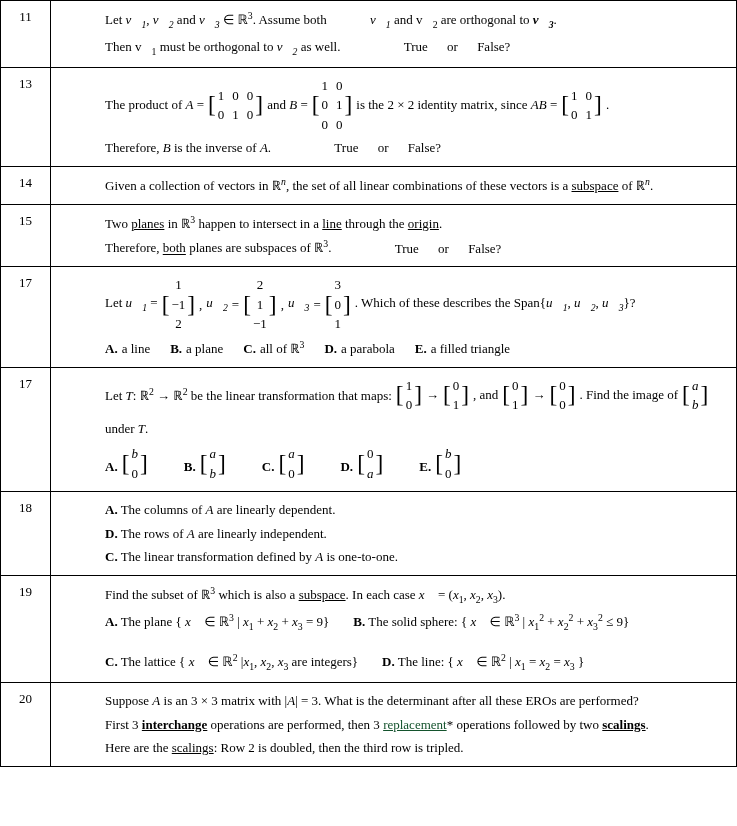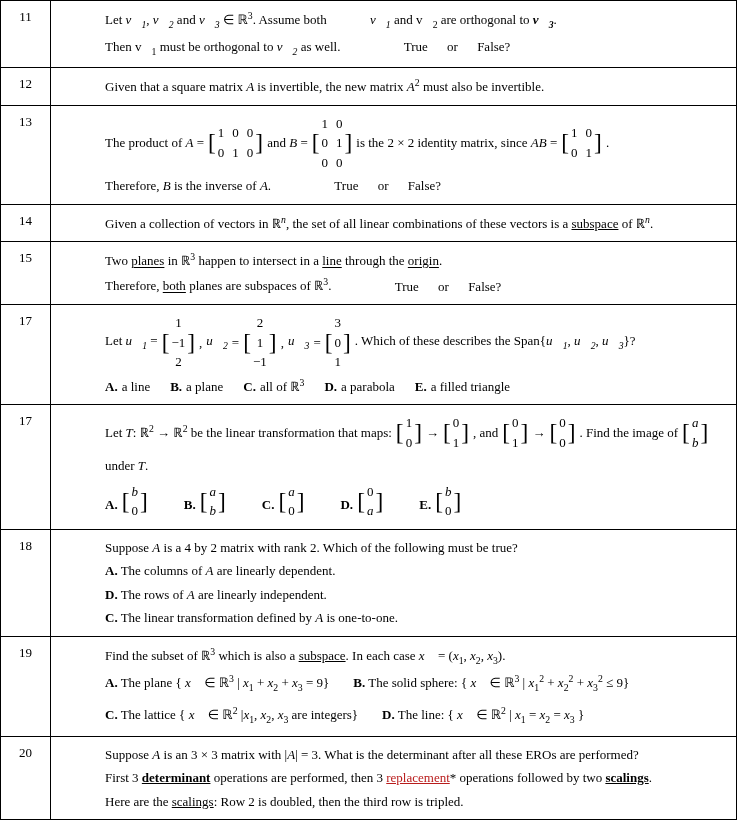--- a/index.html
+++ b/index.html
@@ -96,28 +96,20 @@
       </p>
       <p>
         Then <span style="margin-top:34px;">v⃗<sub>1</sub></span> must be orthogonal to <span style="font-style:italic;">v⃗<sub>2</sub></span> as well.
         <span style="margin-left:60px;">True</span>
         <span style="margin-left:16px;">or</span>
         <span style="margin-left:16px;">False?</span>
       </p>
     </div>
   </div>
 
-  <div class="row">
-    <div class="num-cell">12</div>
-    <div class="content-cell">
-      <p>
-        Given that a square matrix <span class="italic">A</span> is invertible, the new matrix <span class="italic">A</span><sup>2</sup> must also be invertible.
-      </p>
-    </div>
-  </div>
 
   <div class="row">
     <div class="num-cell">13</div>
     <div class="content-cell">
       <p style="display:flex; align-items:center; flex-wrap:wrap; gap:4px;">
         <span>The product of <span class="italic">A</span> =</span>
 
         <span class="matrix-bracket">
           <span class="bracket-left">[</span>
           <span class="matrix-cols">
@@ -434,45 +426,44 @@
             <span class="bracket-right">]</span>
           </span>
         </span>
       </div>
     </div>
   </div>
 
   <div class="row">
     <div class="num-cell">18</div>
     <div class="content-cell">
-      <p>Suppose <span class="italic">A</span> is a 4 by 2 matrix with rank 2. Which of the following must be true?</p>
       <p><span class="bold">A.</span> The columns of <span class="italic">A</span> are linearly dependent.</p>
       <p><span class="bold">D.</span> The rows of <span class="italic">A</span> are linearly independent.</p>
       <p><span class="bold">C.</span> The linear transformation defined by <span class="italic">A</span> is one-to-one.</p>
     </div>
   </div>
 
   <div class="row">
     <div class="num-cell">19</div>
     <div class="content-cell">
       <p>Find the subset of ℝ<sup>3</sup> which is also a <span class="underline">subspace</span>. In each case <span style="font-style:italic;">x⃗</span> = (<span class="italic">x</span><sub>1</sub>, <span class="italic">x</span><sub>2</sub>, <span class="italic">x</span><sub>3</sub>).</p>
       <p style="display:flex; flex-wrap:wrap; gap:8px 24px; margin-top:4px;">
         <span><span class="bold">A.</span> The plane { <span style="font-style:italic;">x⃗</span> ∈ ℝ<sup>3</sup> | <span class="italic">x</span><sub>1</sub> + <span class="italic">x</span><sub>2</sub> + <span class="italic">x</span><sub>3</sub> = 9}</span>
         <span><span class="bold">B.</span> The solid sphere: { <span style="font-style:italic;">x⃗</span> ∈ ℝ<sup>3</sup> | <span class="italic">x</span><sub>1</sub><sup>2</sup> + <span class="italic">x</span><sub>2</sub><sup>2</sup> + <span class="italic">x</span><sub>3</sub><sup>2</sup> ≤ 9}</span>
       </p>
-      <p style="display:flex; flex-wrap:wrap; gap:8px 24px; margin-top:8px;font-family:Liberation Serif, serif;">
+      <p style="display:flex; flex-wrap:wrap; gap:8px 24px; margin-top:16px;font-family:Liberation Serif, serif;">
         <span><span class="bold">C.</span> The lattice { <span style="font-style:italic;">x⃗</span> ∈ ℝ<sup>2</sup> |<span class="italic">x</span><sub>1</sub>, <span class="italic">x</span><sub>2</sub>, <span class="italic">x</span><sub>3</sub> are integers}</span>
         <span><span class="bold">D.</span> The line: { <span style="font-style:italic;">x⃗</span> ∈ ℝ<sup>2</sup> | <span class="italic">x</span><sub>1</sub> = <span class="italic">x</span><sub>2</sub> = <span class="italic">x</span><sub>3</sub> }</span>
       </p>
     </div>
   </div>
 
   <div class="row">
     <div class="num-cell">20</div>
     <div class="content-cell">
       <p>Suppose <span class="italic">A</span> is an 3 × 3 matrix with |<span class="italic">A</span>| = 3. What is the determinant after all these EROs are performed?</p>
-      <p>First 3 <span class="underline bold">determinant</span> operations are performed, then 3 <span style="text-decoration:underline; color:#b91c1c;">replacement</span>* operations followed by two <span class="underline bold">scalings</span>.</p>
+      <p>First 3 <span class="underline bold">interchange</span> operations are performed, then 3 <span style="text-decoration:underline; color:#14532d;">replacement</span>* operations followed by two <span class="underline bold">scalings</span>.</p>
       <p>Here are the <span class="underline">scalings</span>: Row 2 is doubled, then the third row is tripled.</p>
 
     </div>
   </div>
 
 </div>
 
 </body></html>

